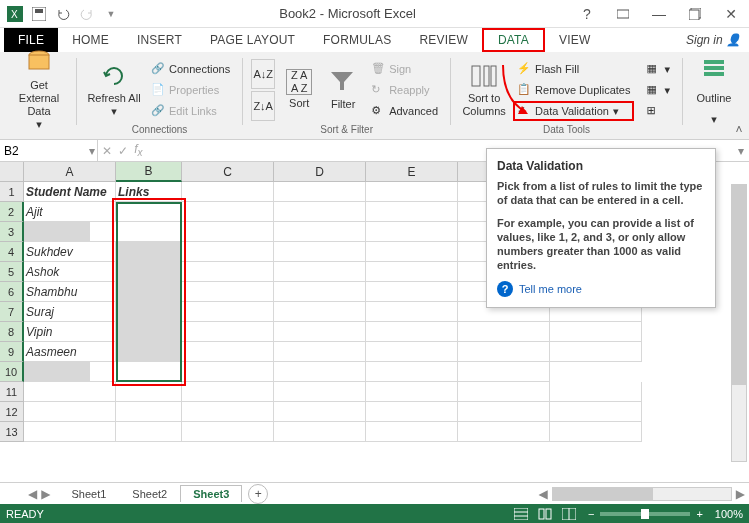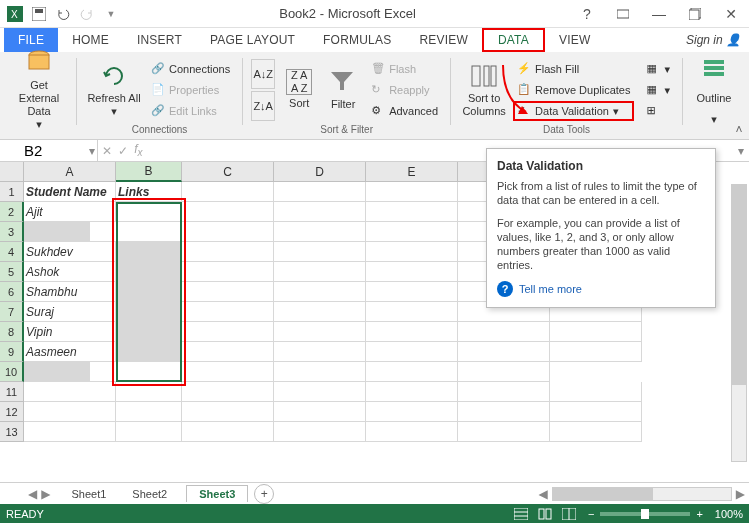--- a/index.html
+++ b/index.html
@@ -9,42 +9,42 @@
 .titlebar { height: 28px; background: #fff; display: flex; align-items: center; padding: 0 4px; border-bottom: 1px solid #e0e0e0; }
 .qat { display: flex; align-items: center; gap: 2px; }
 .qat-icon { width: 22px; height: 22px; display: flex; align-items: center; justify-content: center; cursor: pointer; }
 .title-center { flex: 1; text-align: center; font-size: 13px; color: #444; }
 .win-controls { display: flex; align-items: center; gap: 8px; }
 .win-btn { width: 28px; height: 22px; display: flex; align-items: center; justify-content: center; cursor: pointer; font-size: 14px; color: #555; }
 
 
 .ribbon-tabs { height: 24px; display: flex; align-items: stretch; background: #fff; padding-left: 4px; }
 .tab { padding: 0 14px; display: flex; align-items: center; font-size: 12px; color: #444; cursor: pointer; text-transform: uppercase; letter-spacing: 0.2px; }
-.tab.file { background: #3b82f6; color: #fff; }
+.tab.file { background: #000000; color: #fff; }
 .tab.highlight { border: 2px solid #e00; color: #217346; }
 .signin { margin-left: auto; padding: 0 8px; display: flex; align-items: center; color: #444; cursor: pointer; font-style: italic; }
 
 
 .ribbon { height: 88px; background: #f1f1f1; border-bottom: 1px solid #d0d0d0; display: flex; align-items: stretch; padding: 2px 4px 0; position: relative; }
 .group { display: flex; flex-direction: column; align-items: center; padding: 2px 6px; }
 .group-sep { width: 1px; background: #d0d0d0; margin: 4px 2px 14px; }
 .group-body { flex: 1; display: flex; align-items: center; gap: 4px; }
 .group-label { font-size: 10px; color: #666; padding-bottom: 2px; }
 .big-btn { display: flex; flex-direction: column; align-items: center; justify-content: center; width: 58px; height: 66px; cursor: pointer; font-size: 11px; text-align: center; line-height: 1.2; }
 .big-btn .ico { width: 28px; height: 28px; margin-bottom: 2px; }
 .small-stack { display: flex; flex-direction: column; gap: 1px; }
 .small-btn { display: flex; align-items: center; gap: 4px; height: 20px; padding: 0 4px; cursor: pointer; font-size: 11px; white-space: nowrap; }
 .small-btn .ico { width: 14px; height: 14px; display: inline-block; }
 .dv-highlight { border: 2px solid #e00; padding: 0 2px; }
 .collapse-btn { position: absolute; right: 2px; bottom: 2px; width: 16px; height: 14px; cursor: pointer; display: flex; align-items: center; justify-content: center; color: #666; }
 
 
 .fx-row { height: 22px; display: flex; align-items: stretch; border-bottom: 1px solid #d0d0d0; }
 .namebox { width: 98px; border-right: 1px solid #d0d0d0; display: flex; align-items: center; padding: 0 4px; position: relative; }
-.namebox input { border: none; width: 60px; font-size: 15px; outline: none; margin-left: 20px; }
+.namebox input { border: none; width: 60px; font-size: 12px; outline: none; }
 .namebox .dd { position: absolute; right: 2px; color: #888; cursor: pointer; }
 .fx-icons { display: flex; align-items: center; padding: 0 4px; gap: 6px; color: #aaa; }
 .fx-input { flex: 1; border: none; padding: 0 4px; font-size: 12px; outline: none; }
 .fx-expand { width: 16px; display: flex; align-items: center; justify-content: center; color: #888; cursor: pointer; }
 
 
 .grid-wrap { display: flex; height: 300px; }
 .corner { width: 24px; height: 20px; background: #e8e8e8; border-right: 1px solid #c0c0c0; border-bottom: 1px solid #c0c0c0; }
 .colheads { display: flex; height: 20px; }
 .colhead { width: 92px; background: #e8e8e8; border-right: 1px solid #c0c0c0; border-bottom: 1px solid #c0c0c0; display: flex; align-items: center; justify-content: center; font-size: 12px; color: #333; cursor: pointer; }
@@ -58,32 +58,32 @@
 .cell { width: 92px; height: 20px; border-right: 1px solid #d8d8d8; border-bottom: 1px solid #d8d8d8; padding: 0 2px; display: flex; align-items: center; font-size: 12px; overflow: hidden; }
 .cell.narrow { width: 66px; }
 .cell.head { font-weight: bold; }
 .cell.selrange { background: #d8d8d8; }
 .sel-outline { position: absolute; border: 2px solid #217346; pointer-events: none; }
 .red-outline { position: absolute; border: 2px solid #e00; pointer-events: none; }
 
 
 .tooltip { position: absolute; left: 486px; top: 148px; width: 230px; background: #fff; border: 1px solid #bbb; box-shadow: 2px 2px 6px rgba(0,0,0,0.2); padding: 10px; font-size: 11px; z-index: 10; }
 .tooltip h4 { font-size: 12px; font-weight: bold; margin-bottom: 6px; }
-.tooltip p { margin-bottom: 8px; color: #444; line-height: 1.3; }
+.tooltip p { margin-bottom: 8px; color: #444; line-height: 1.3; font-weight: bold; }
 .tooltip .more { display: flex; align-items: center; gap: 6px; color: #1a5fb4; cursor: pointer; }
 .tooltip .more .q { width: 16px; height: 16px; border-radius: 50%; background: #0066cc; color: #fff; display: flex; align-items: center; justify-content: center; font-weight: bold; font-size: 11px; }
 
 
 .red-arrow { position: absolute; left: 498px; top: 60px; pointer-events: none; z-index: 5; }
 
 
 .sheet-bar { height: 22px; background: #fff; display: flex; align-items: center; border-top: 1px solid #d0d0d0; padding-left: 20px; }
 .sheet-nav { display: flex; gap: 4px; color: #888; padding: 0 8px; }
 .sheet-tab { padding: 2px 12px; font-size: 11px; cursor: pointer; border: 1px solid transparent; border-bottom: none; color: #444;}
-.sheet-tab.active { background: #fff; border-color: #c0c0c0; font-weight: bold; color: #217346; margin-left: 6px;}
+.sheet-tab.active { background: #fff; border-color: #c0c0c0; font-weight: bold; color: #217346;}
 .new-sheet { width: 20px; height: 20px; border: 1px solid #bbb; border-radius: 50%; display: flex; align-items: center; justify-content: center; margin-left: 6px; cursor: pointer; color: #555; }
 .hscroll { flex: 1; display: flex; align-items: center; justify-content: flex-end; padding-right: 4px; }
 .hscroll-track { width: 180px; height: 14px; background: #eee; border: 1px solid #ccc; position: relative; }
 .hscroll-thumb { position: absolute; left: 0; top: 0; width: 100px; height: 12px; background: #ccc; }
 
 
 .statusbar { height: 20px; background: #217346; color: #fff; display: flex; align-items: center; font-size: 11px; padding: 0 6px; }
 .statusbar .spacer { flex: 1; }
 .view-btns { display: flex; gap: 2px; }
 .view-btn { width: 22px; height: 16px; display: flex; align-items: center; justify-content: center; cursor: pointer; }
@@ -218,21 +218,21 @@
         <div class="ico">
             <svg width="26" height="26">
               <path d="M2 4 L24 4 L15 14 L15 22 L11 22 L11 14 Z" fill="#888"></path>
             </svg>
           </div>
         <span>Filter</span>
       </div>
       <div class="small-stack">
         <div class="small-btn" style="color:#aaa;">
             <span class="ico">🗑</span>
-            <span>Flash</span>
+            <span>Sign</span>
           </div>
         <div class="small-btn" style="color:#aaa;">
             <span class="ico">↻</span>
             <span>Reapply</span>
           </div>
         <div class="small-btn">
             <span class="ico">⚙</span>
             <span>Advanced</span>
           </div>
       </div>

